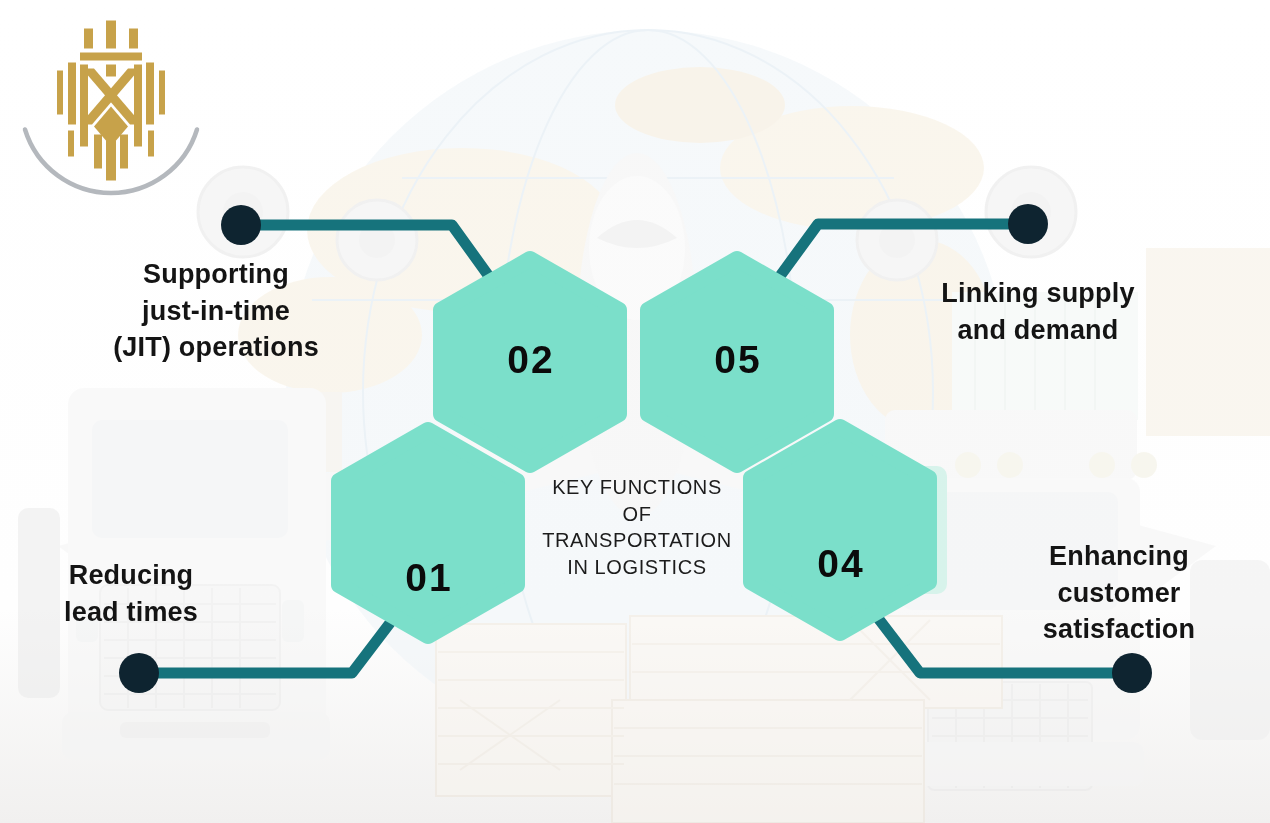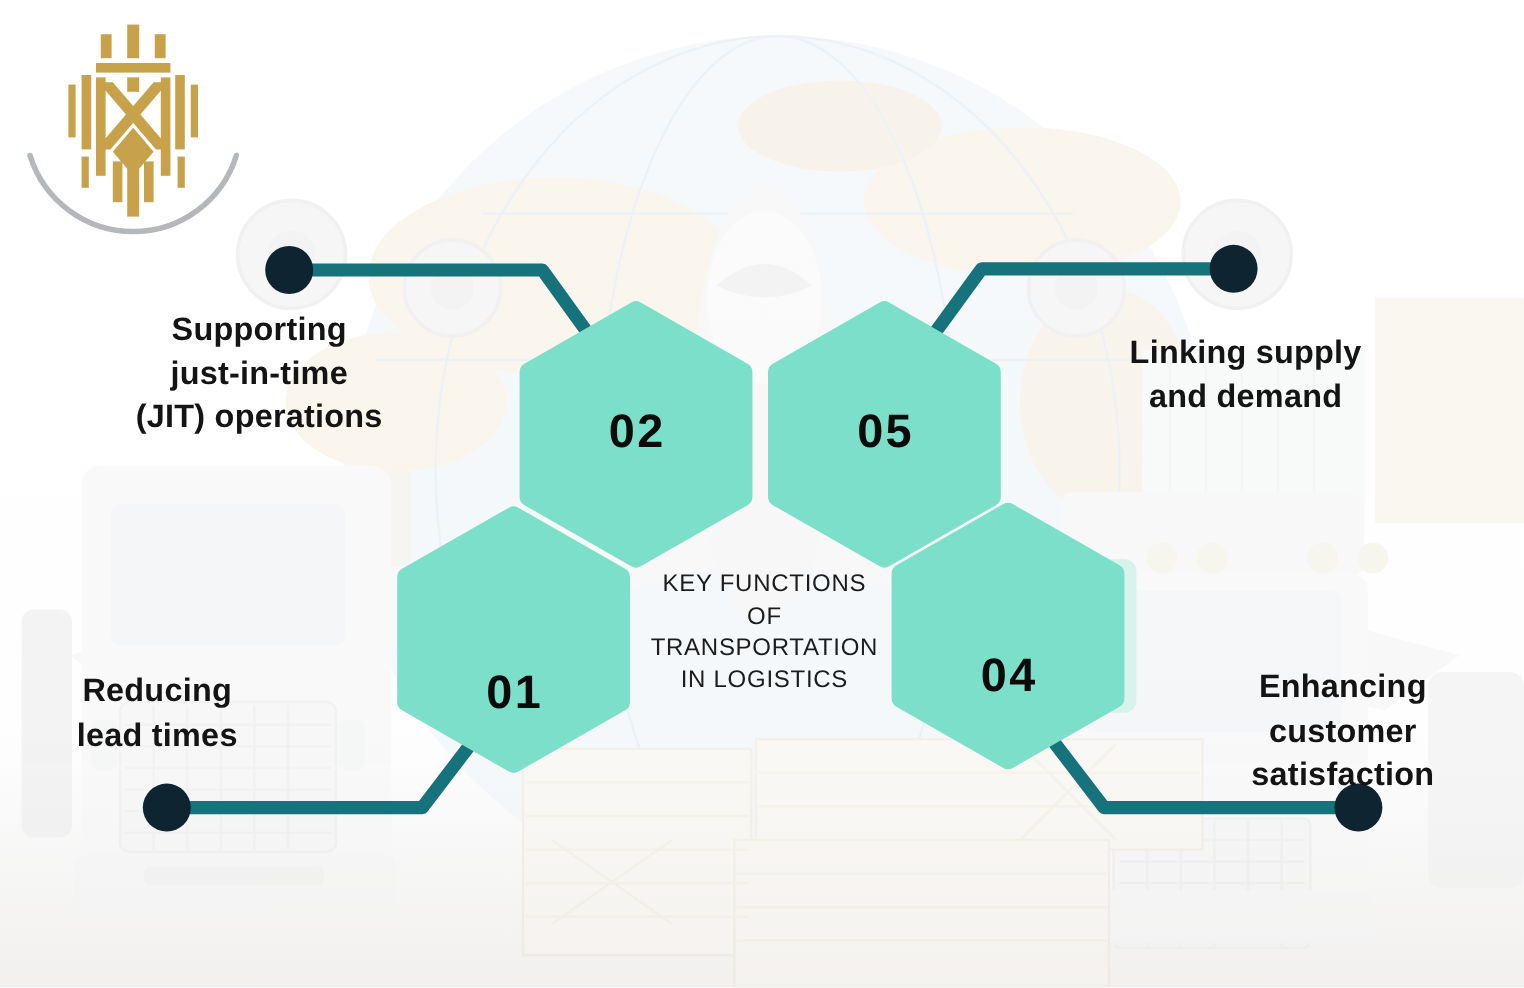--- a/index.html
+++ b/index.html
@@ -32,21 +32,21 @@
     text-align:center;
     font-weight:700;
     font-size:27px;
     line-height:1.36;
     color:var(--txt);
     letter-spacing:0.2px;
   }
   .label-02{left:216px;top:311px;}
   .label-03{left:1038px;top:312px;}
   .label-01{left:131px;top:594px;}
-  .label-04{left:1119px;top:593px;margin-top:16px;}
+  .label-04{left:1119px;top:593px;}
 
   .center-title{
     position:absolute;
     left:637px;top:527px;
     transform:translate(-50%,-50%);
     width:300px;
     white-space:pre-line;
     text-align:center;
     font-weight:400;
     font-size:20px;

